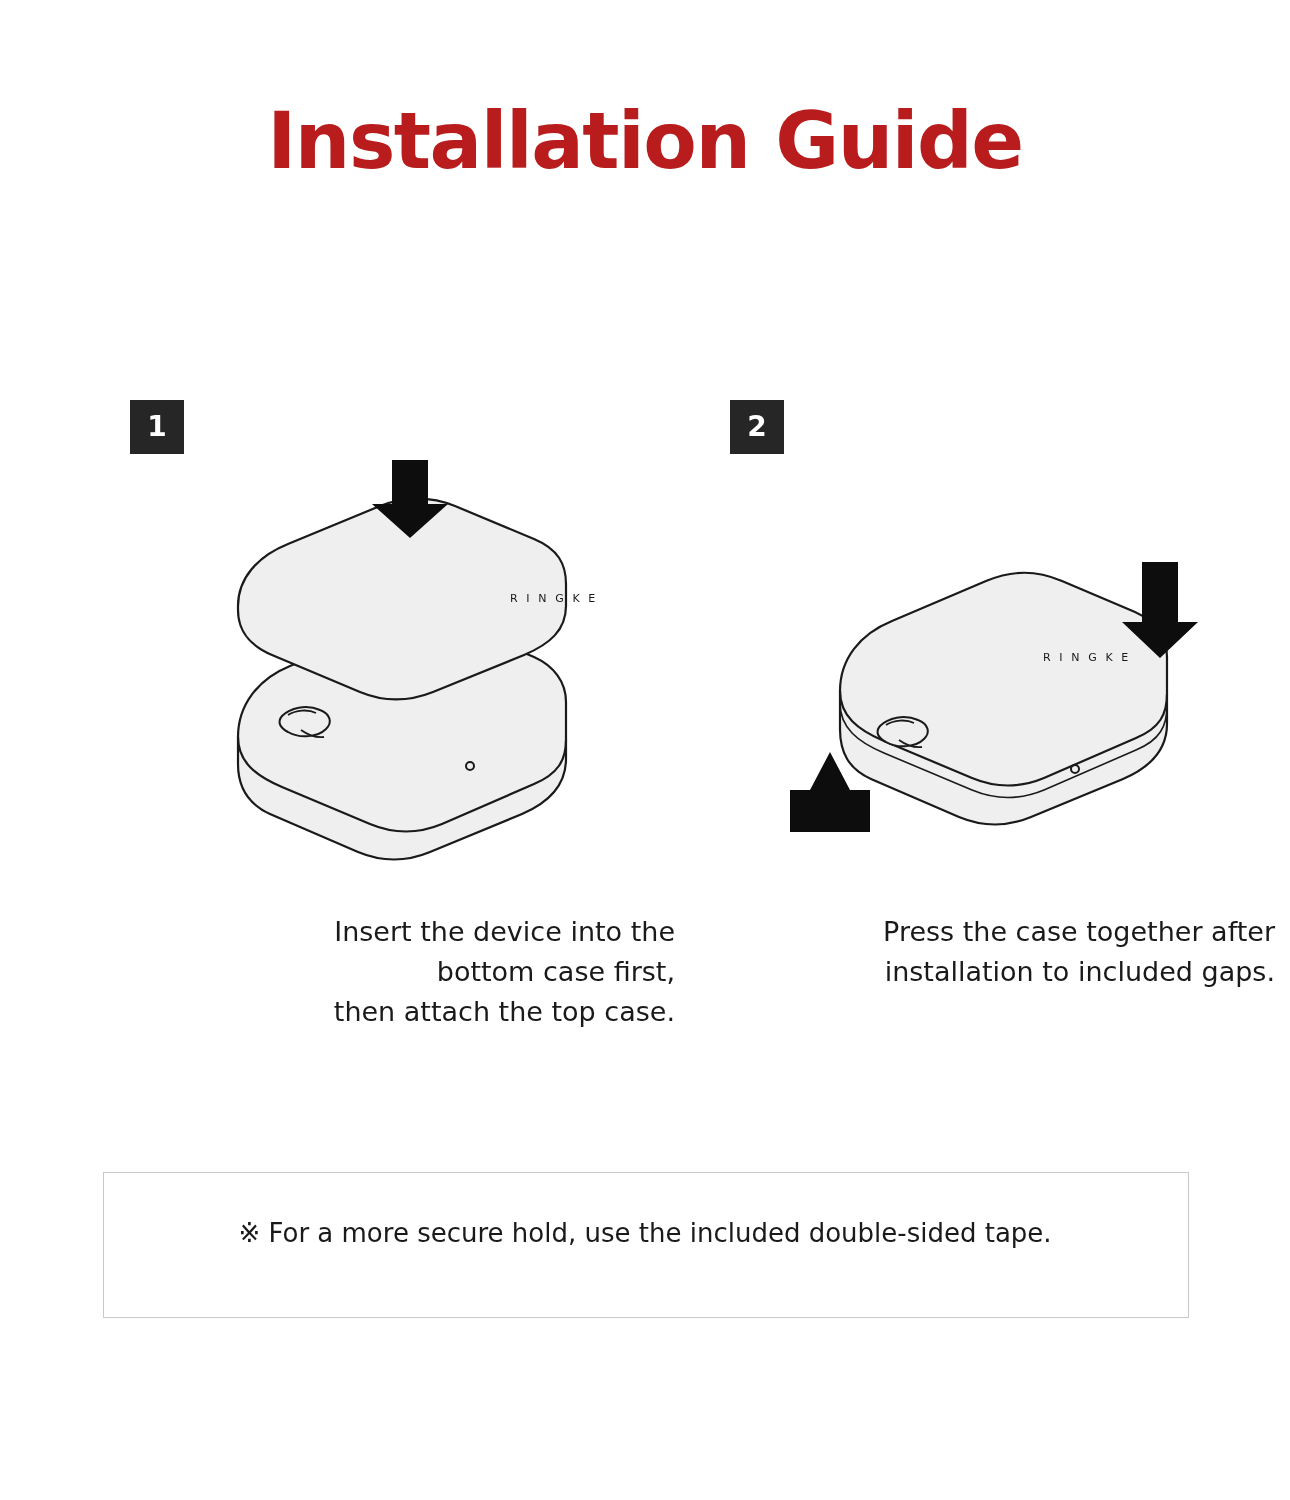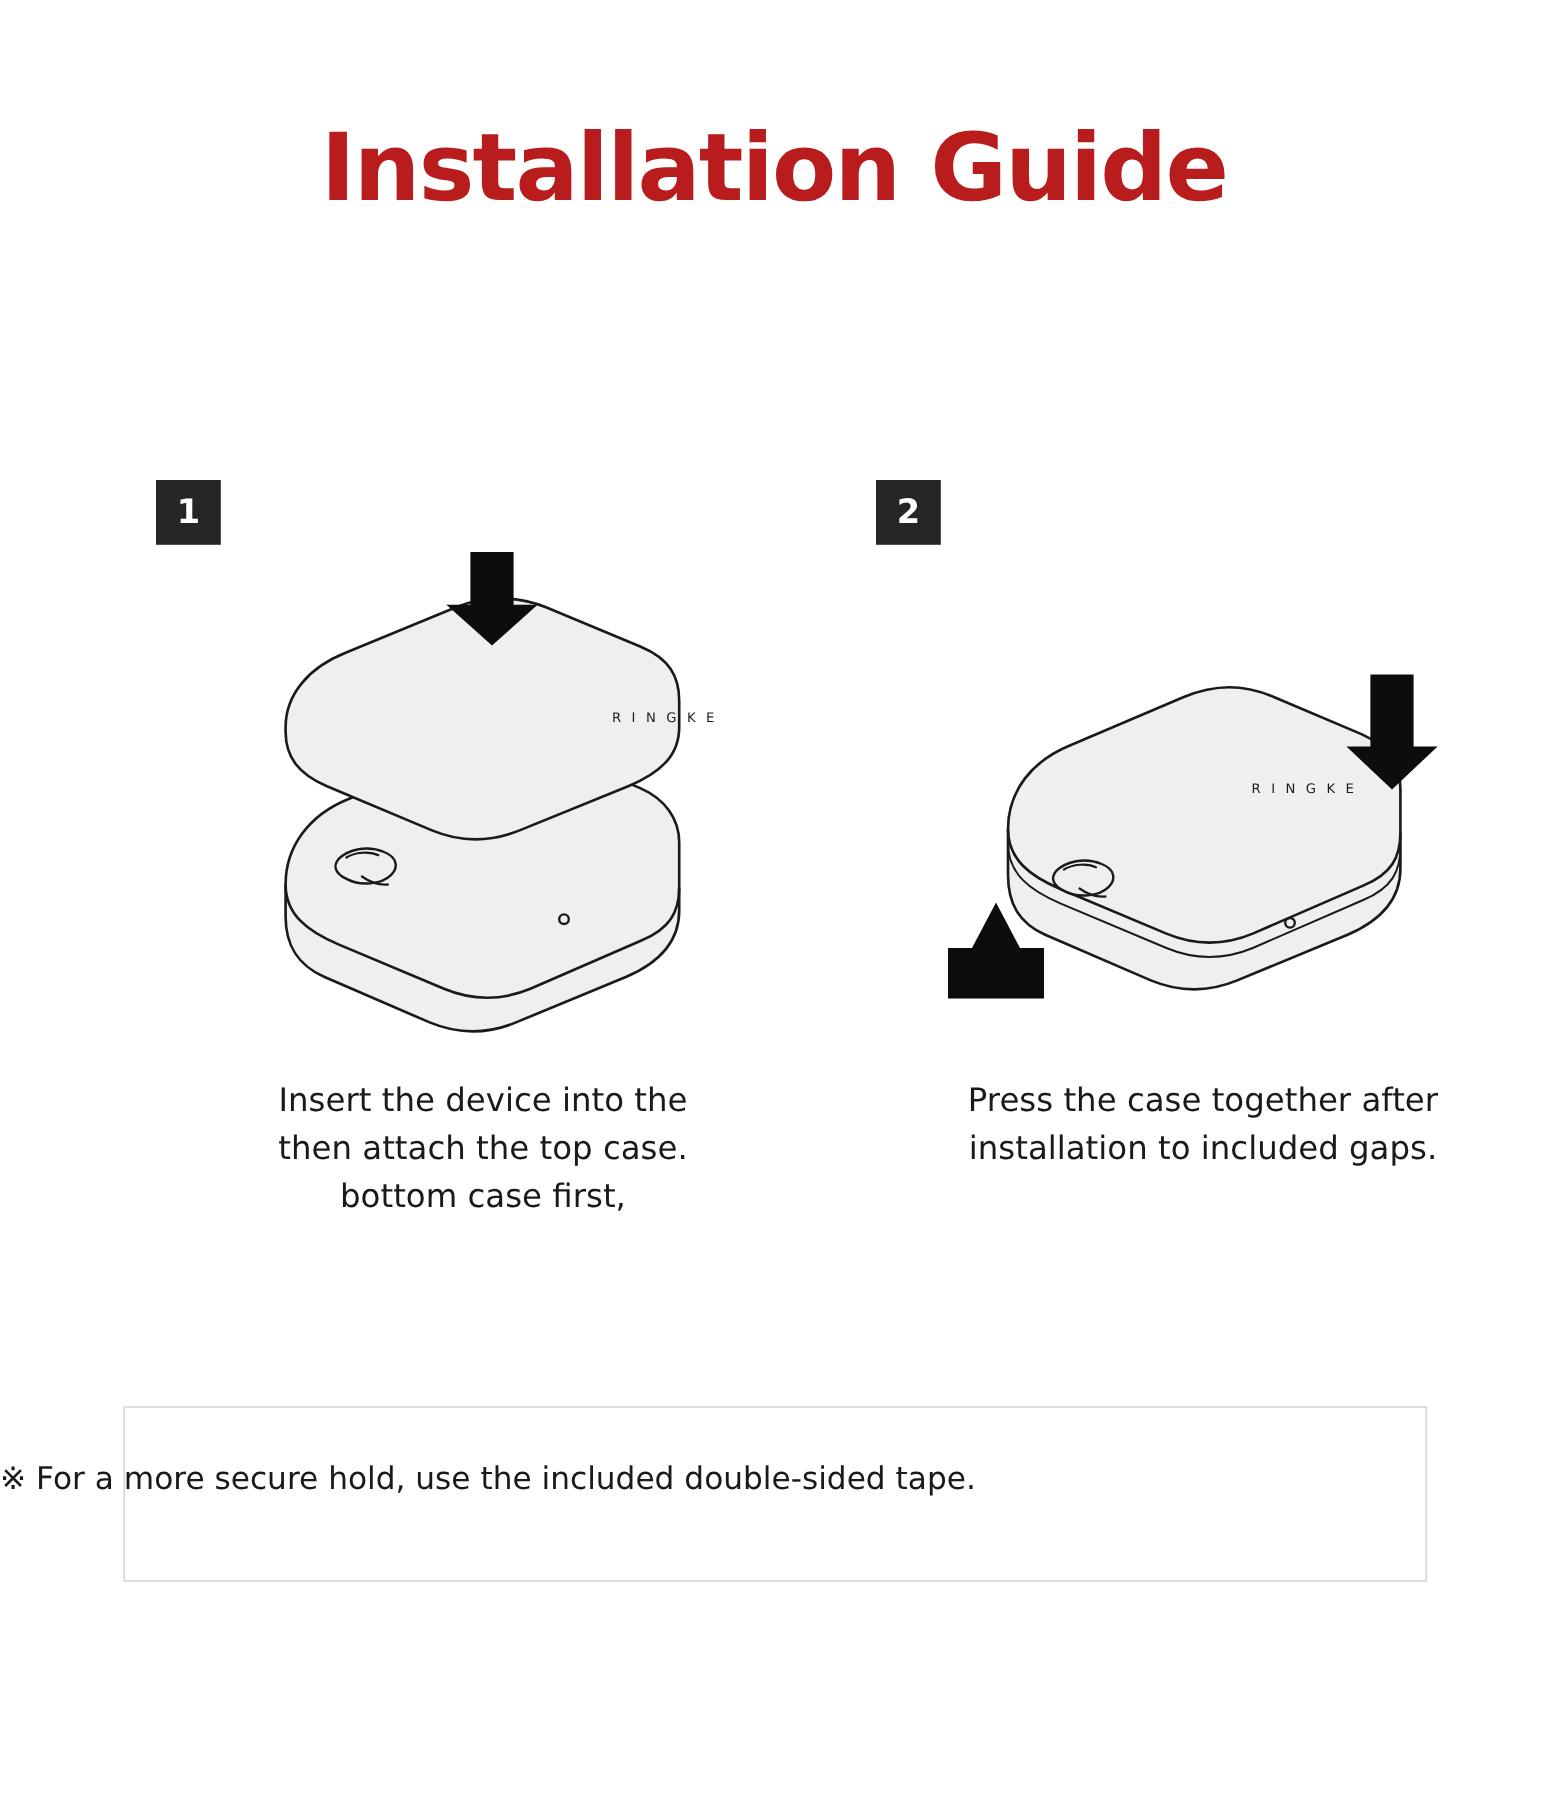--- a/index.html
+++ b/index.html
@@ -71,45 +71,45 @@
     width: 545px;
     height: 430px;
   }
   .figure svg {
     position: absolute;
     top: 0;
     left: 0;
   }
 
   .caption {
-    text-align: center;
+    text-align: right;
     font-size: 27px;
     line-height: 1.48;
     color: #1a1a1a;
-    margin-top: 14px;
+    margin-top: 28px;
   }
   .caption .line { display: block; }
 
   
   .note-box {
     position: absolute;
     left: 103px;
     top: 1172px;
     width: 1086px;
     height: 146px;
     border: 1px solid #c9c9c9;
     background: #ffffff;
     box-sizing: border-box;
   }
   .note-text {
     position: absolute;
     left: 0;
     top: 1218px;
     width: 1290px;
-    text-align: left;
+    text-align: center;
     font-size: 26px;
     color: #1a1a1a;
   }
 </style>
 </head>
 <body>
 
 <div class="page">
 
   <div class="title">Installation Guide</div>
@@ -147,22 +147,22 @@
           <text x="380" y="148" font-family="DejaVu Sans, sans-serif" font-size="11" letter-spacing="2.6" fill="#1a1a1a">R I N G K E</text>
 
           <g>
             <path d="M262 6 L298 6 L298 50 L318 50 L280 84 L242 50 L262 50 Z" fill="#0d0d0d"></path>
           </g>
         </svg>
       </div>
 
       <div class="caption">
         <span class="line">Insert the device into the</span>
+        <span class="line">bottom case first,</span>
         <span class="line">then attach the top case.</span>
-        <span class="line">bottom case first,</span>
       </div>
     </div>
 
     <div class="step step-2">
       <div class="step-badge">2</div>
 
       <div class="figure">
         <svg width="545" height="430" viewBox="0 0 545 430" xmlns="http://www.w3.org/2000/svg">
 
           <g>

